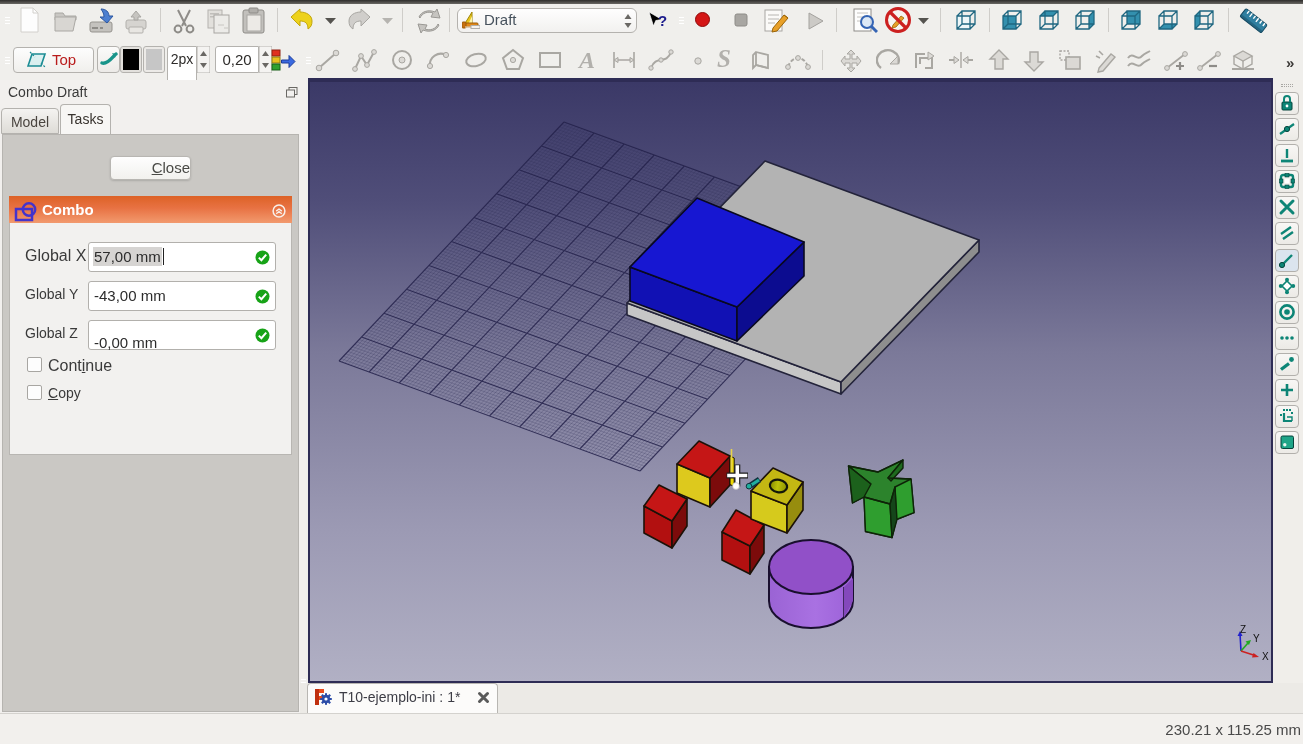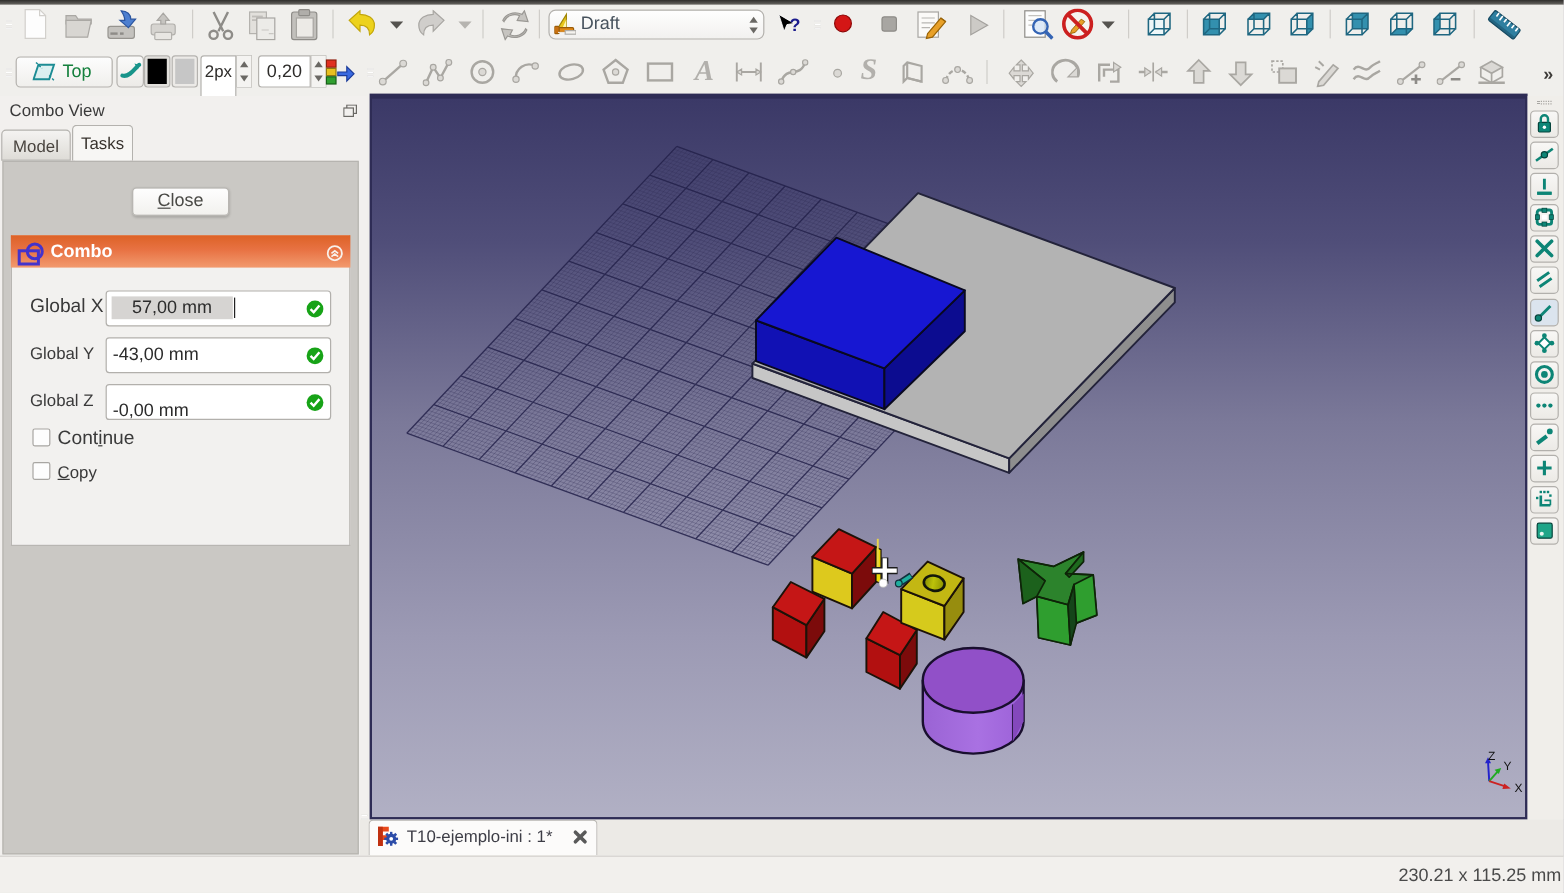--- a/index.html
+++ b/index.html
@@ -186,21 +186,21 @@
     <i></i>
     <i></i>
   </div>
 <div class="abs" style="left:13px;top:47px;width:81px;height:26px;background:linear-gradient(#fdfdfd,#f0efec);border:1px solid #b4b2ae;border-radius:4px"></div>
 <svg class="abs" style="left:27px;top:50px" width="22" height="20" viewBox="0 0 22 20">
     <g stroke="#1c8c94" stroke-width="1.6" fill="#bfe9ec" fill-opacity="0.5">
       <path d="M5 4h13l-4 12H1z"></path>
     </g>
     <path d="M3 2l5 5M14 13l4 4" stroke="#1c8c94" stroke-width="1.2" stroke-dasharray="2 1.5"></path>
   </svg>
-<div class="abs" style="left:52px;top:51px;font-size:15px;color:#15803d">Top</div>
+<div class="abs" style="left:52px;top:51px;font-size:15px;color:#b91c1c">Top</div>
 <div class="abs" style="left:97px;top:46px;width:23px;height:27px;background:linear-gradient(#fbfbfa,#eceae7);border:1px solid #b4b2ae;border-radius:4px"></div>
 <svg class="abs" style="left:100px;top:51px" width="18" height="17" viewBox="0 0 18 17">
     <path d="M2 12c6 2 12-8 14-9" stroke="#18948a" stroke-width="3.4" fill="none" stroke-linecap="round"></path>
     <path d="M12 2l4 1-1 4" fill="#18948a"></path>
   </svg>
 <div class="abs" style="left:121px;top:47px;width:20px;height:25px;background:#000;border:2px solid #e2e0dc;outline:1px solid #b4b2ae;border-radius:2px"></div>
 <div class="abs" style="left:144px;top:47px;width:20px;height:25px;background:#c6c6c6;border:2px solid #eceae7;outline:1px solid #b4b2ae;border-radius:2px"></div>
 <div class="abs" style="left:167px;top:46px;width:30px;height:43px;background:#fff;border:1px solid #b4b2ae;border-radius:3px 0 0 3px;font-size:14px;color:#2e2c2a;text-align:center;line-height:25px">2px</div>
 <svg class="abs" style="left:197px;top:46px" width="13" height="27" viewBox="0 0 13 27">
     <rect x="0" y="0" width="13" height="27" fill="#f4f3f1" stroke="#b4b2ae"></rect>
@@ -469,43 +469,43 @@
       <path d="M931 569L938 561" stroke="#22aa22"></path>
       <path d="M941 558l-5.5 1.5 3.5 3.5z" fill="#22aa22" stroke="none"></path>
       <path d="M931 569L945 573.5" stroke="#cc2222"></path>
       <path d="M949 575l-5.5-4-1.5 4.5z" fill="#cc2222" stroke="none"></path>
       <text x="930" y="551" font-size="10" fill="#111" stroke="none" font-family="Liberation Sans">Z</text>
       <text x="943" y="560" font-size="10" fill="#111" stroke="none" font-family="Liberation Sans">Y</text>
       <text x="952" y="578" font-size="10" fill="#111" stroke="none" font-family="Liberation Sans">X</text>
     </g>
   </svg>
 <div class="abs" style="left:0;top:80px;width:306px;height:633px;background:#f2f0ee"></div>
-<div class="abs" style="left:8px;top:84px;font-size:14px;color:#3a3a3a">Combo View</div>
+<div class="abs" style="left:8px;top:84px;font-size:14px;color:#3a3a3a">Combo Draft</div>
 <svg class="abs" style="left:286px;top:87px" width="12" height="11" viewBox="0 0 12 11">
     <rect x="3" y="0.5" width="8" height="7" fill="none" stroke="#6a6864"></rect>
     <rect x="0.5" y="3" width="8" height="7" fill="#f2f0ee" stroke="#6a6864"></rect>
   </svg>
 <div class="abs" style="left:1px;top:108px;width:58px;height:26px;background:linear-gradient(#f4f3f1,#dedcd7);border:1px solid #b4b2ae;border-radius:4px 4px 0 0;font-size:14px;color:#49443f;text-align:center;line-height:26px">Model</div>
 <div class="abs" style="left:60px;top:104px;width:51px;height:30px;background:#f7f6f4;border:1px solid #b4b2ae;border-bottom:none;border-radius:4px 4px 0 0;font-size:14px;color:#38332e;text-align:center;line-height:28px">Tasks</div>
 <div class="abs" style="left:2px;top:134px;width:297px;height:578px;background:#cac8c4;border:1px solid #b6b4b0"></div>
-<div class="abs" style="left:110px;top:156px;width:81px;height:24px;background:linear-gradient(#fefefe,#f2f1ee);border:1px solid #b8b6b2;border-radius:4px;box-shadow:0 1px 2px rgba(0,0,0,0.15);font-size:15px;color:#4a4a46;text-align:center;line-height:22px"><u>C</u>lose</div>
+<div class="abs" style="left:110px;top:156px;width:81px;height:24px;background:linear-gradient(#fefefe,#f2f1ee);border:1px solid #b8b6b2;border-radius:4px;box-shadow:0 1px 2px rgba(0,0,0,0.15);font-size:15px;color:#4a4a46;text-align:right;line-height:22px"><u>C</u>lose</div>
 <div class="abs" style="left:9px;top:196px;width:283px;height:259px;background:#f2f1ef;border:1px solid #b8b6b2;border-top:none"></div>
 <div class="abs" style="left:9px;top:196px;width:283px;height:27px;background:linear-gradient(#dd6226,#e87243 45%,#f29a6e)"></div>
 <svg class="abs" style="left:14px;top:198px" width="24" height="24" viewBox="0 0 24 24">
     <rect x="2" y="11" width="16" height="11" fill="none" stroke="#4433cc" stroke-width="2.5"></rect>
     <circle cx="15" cy="11.5" r="6.2" fill="none" stroke="#4433cc" stroke-width="2.5"></circle>
   </svg>
 <div class="abs" style="left:42px;top:201px;font-size:15px;font-weight:bold;color:#fff">Combo</div>
 <svg class="abs" style="left:272px;top:204px" width="14" height="14" viewBox="0 0 14 14">
     <circle cx="7" cy="7" r="5.9" fill="none" stroke="#f8f0ea" stroke-width="1.5"></circle>
     <path d="M4.2 7.1L7 5l2.8 2.1M4.2 9.8L7 7.7l2.8 2.1" stroke="#f8f0ea" stroke-width="1.4" fill="none"></path>
   </svg>
 <div class="abs" style="left:25px;top:247px;font-size:16px;color:#3a3a3a">Global X</div>
 <div class="abs" style="left:88px;top:242px;width:188px;height:30px;background:#fff;border:1px solid #b2b0ac;border-radius:3px"></div>
-<div class="abs" style="left:93px;top:248px;font-size:15px;color:#2c2c2c"><span style="background:#d6d4d2;padding:1px 17px">57,00 mm</span><span style="border-left:1px solid #222;margin-left:1px"></span></div>
+<div class="abs" style="left:93px;top:248px;font-size:15px;color:#2c2c2c"><span style="background:#d6d4d2;padding:1px 1px">57,00 mm</span><span style="border-left:1px solid #222;margin-left:1px"></span></div>
 <svg class="abs" style="left:255px;top:250px" width="15" height="15" viewBox="0 0 15 15">
     <circle cx="7.5" cy="7.5" r="7" fill="#17a317"></circle>
     <path d="M3.8 7.6l2.6 2.6 4.8-5.6" stroke="#fff" stroke-width="2" fill="none"></path>
   </svg>
 <div class="abs" style="left:25px;top:286px;font-size:14px;color:#3a3a3a">Global Y</div>
 <div class="abs" style="left:88px;top:281px;width:188px;height:30px;background:#fff;border:1px solid #b2b0ac;border-radius:3px"></div>
 <div class="abs" style="left:93px;top:287px;font-size:15px;color:#2c2c2c"><span style="padding:1px 1px">-43,00 mm</span></div>
 <svg class="abs" style="left:255px;top:289px" width="15" height="15" viewBox="0 0 15 15">
     <circle cx="7.5" cy="7.5" r="7" fill="#17a317"></circle>
     <path d="M3.8 7.6l2.6 2.6 4.8-5.6" stroke="#fff" stroke-width="2" fill="none"></path>

